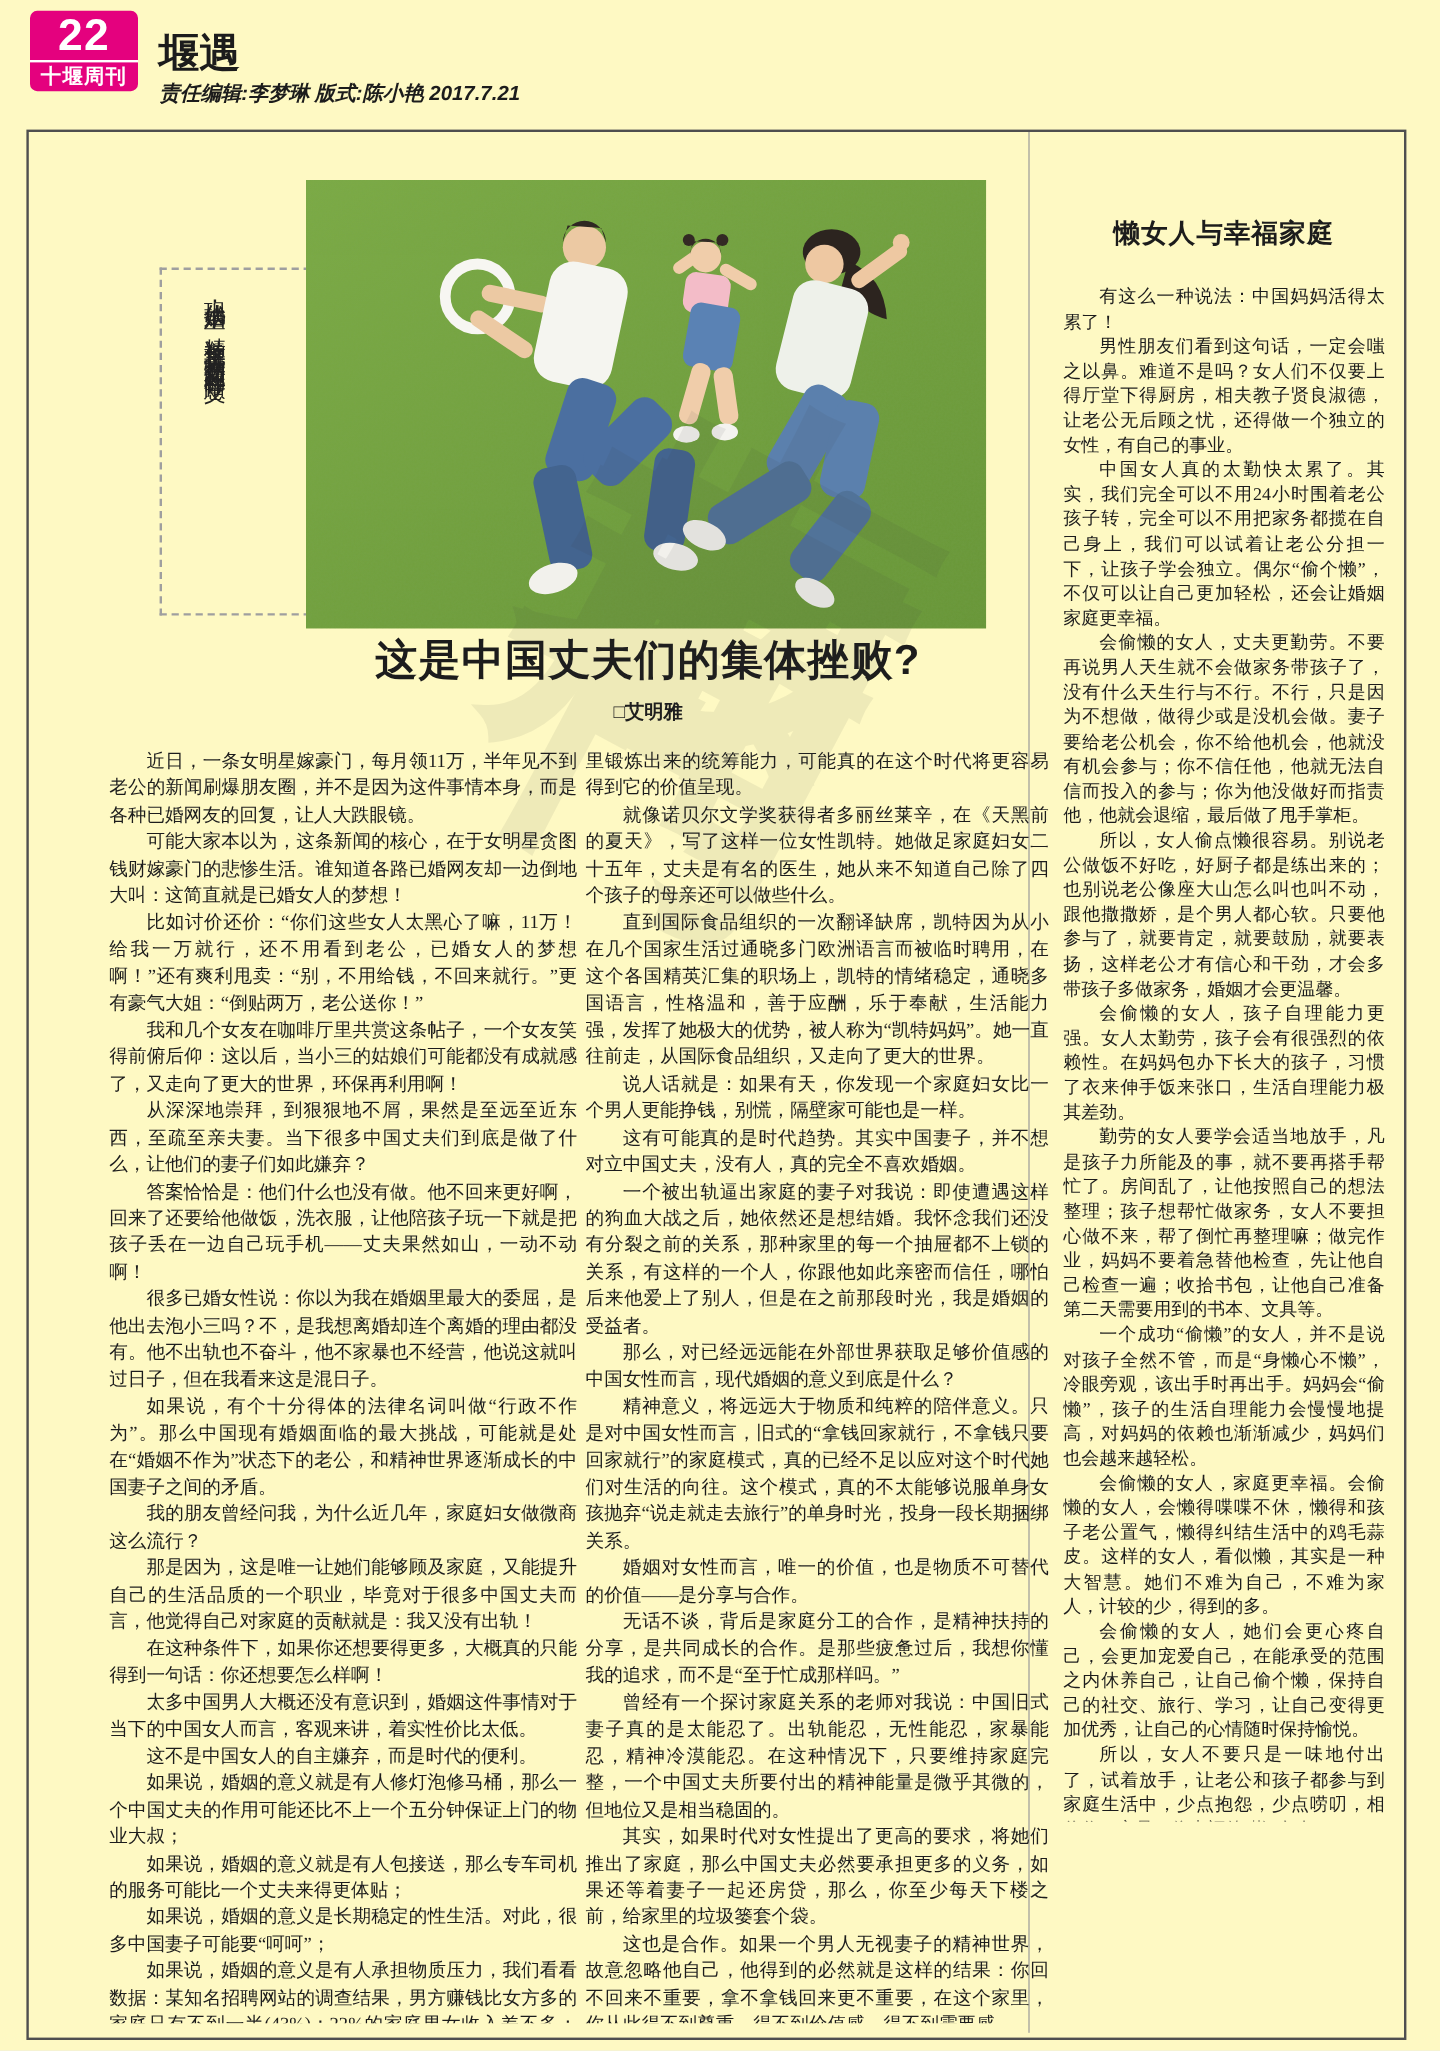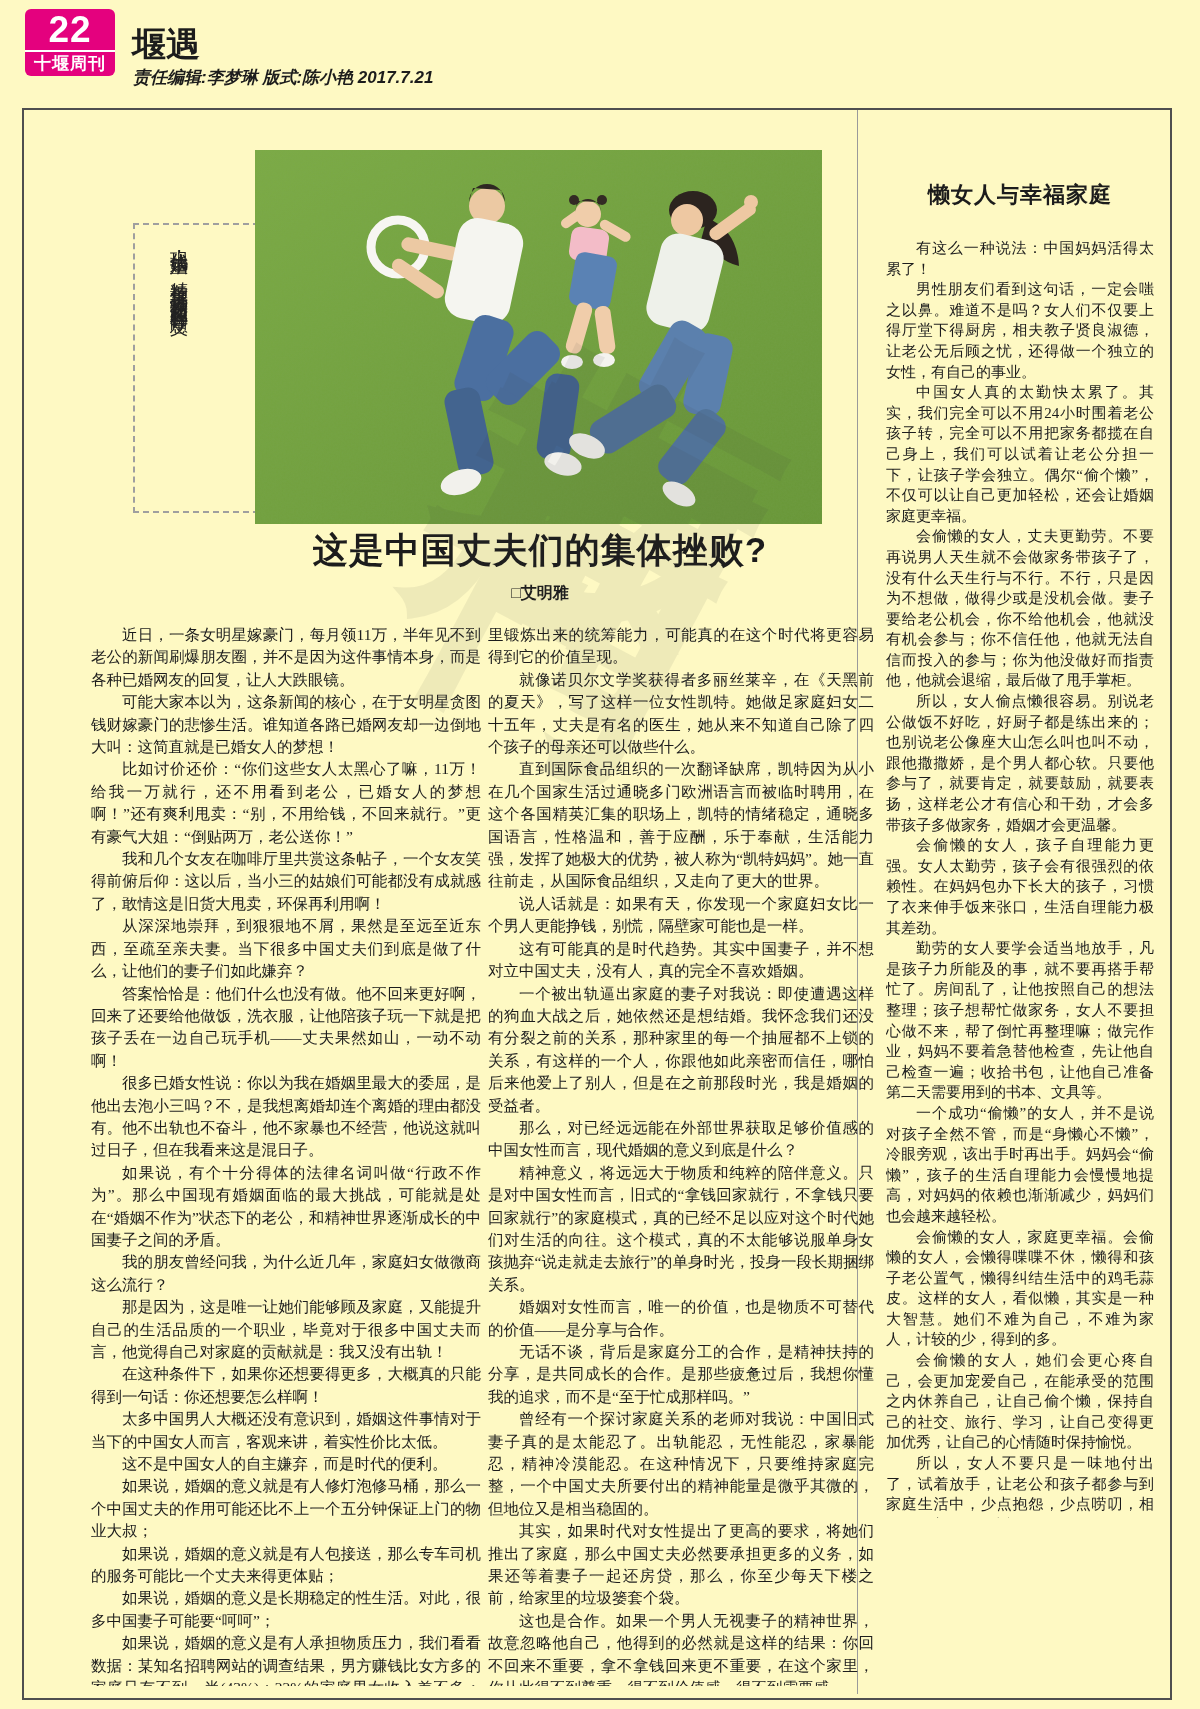--- a/index.html
+++ b/index.html
@@ -135,21 +135,21 @@
     </svg>
   </div>
 
   <div class="main-title">这是中国丈夫们的集体挫败?</div>
   <div class="main-author">□艾明雅</div>
 
   <div id="col1" class="body-col">
       <p>近日，一条女明星嫁豪门，每月领11万，半年见不到老公的新闻刷爆朋友圈，并不是因为这件事情本身，而是各种已婚网友的回复，让人大跌眼镜。</p>
       <p>可能大家本以为，这条新闻的核心，在于女明星贪图钱财嫁豪门的悲惨生活。谁知道各路已婚网友却一边倒地大叫：这简直就是已婚女人的梦想！</p>
       <p>比如讨价还价：“你们这些女人太黑心了嘛，11万！给我一万就行，还不用看到老公，已婚女人的梦想啊！”还有爽利甩卖：“别，不用给钱，不回来就行。”更有豪气大姐：“倒贴两万，老公送你！”</p>
-      <p>我和几个女友在咖啡厅里共赏这条帖子，一个女友笑得前俯后仰：这以后，当小三的姑娘们可能都没有成就感了，敢情这是旧货大甩卖，环保再利用啊！</p>
+      <p>我和几个女友在咖啡厅里共赏这条帖子，一个女友笑得前俯后仰：这以后，当小三的姑娘们可能都没有成就感了，又走向了更大的世界，环保再利用啊！</p>
       <p>从深深地崇拜，到狠狠地不屑，果然是至远至近东西，至疏至亲夫妻。当下很多中国丈夫们到底是做了什么，让他们的妻子们如此嫌弃？</p>
       <p>答案恰恰是：他们什么也没有做。他不回来更好啊，回来了还要给他做饭，洗衣服，让他陪孩子玩一下就是把孩子丢在一边自己玩手机——丈夫果然如山，一动不动啊！</p>
       <p>很多已婚女性说：你以为我在婚姻里最大的委屈，是他出去泡小三吗？不，是我想离婚却连个离婚的理由都没有。他不出轨也不奋斗，他不家暴也不经营，他说这就叫过日子，但在我看来这是混日子。</p>
       <p>如果说，有个十分得体的法律名词叫做“行政不作为”。那么中国现有婚姻面临的最大挑战，可能就是处在“婚姻不作为”状态下的老公，和精神世界逐渐成长的中国妻子之间的矛盾。</p>
       <p>我的朋友曾经问我，为什么近几年，家庭妇女做微商这么流行？</p>
       <p>那是因为，这是唯一让她们能够顾及家庭，又能提升自己的生活品质的一个职业，毕竟对于很多中国丈夫而言，他觉得自己对家庭的贡献就是：我又没有出轨！</p>
       <p>在这种条件下，如果你还想要得更多，大概真的只能得到一句话：你还想要怎么样啊！</p>
       <p>太多中国男人大概还没有意识到，婚姻这件事情对于当下的中国女人而言，客观来讲，着实性价比太低。</p>
       <p>这不是中国女人的自主嫌弃，而是时代的便利。</p>
       <p>如果说，婚姻的意义就是有人修灯泡修马桶，那么一个中国丈夫的作用可能还比不上一个五分钟保证上门的物业大叔；</p>

